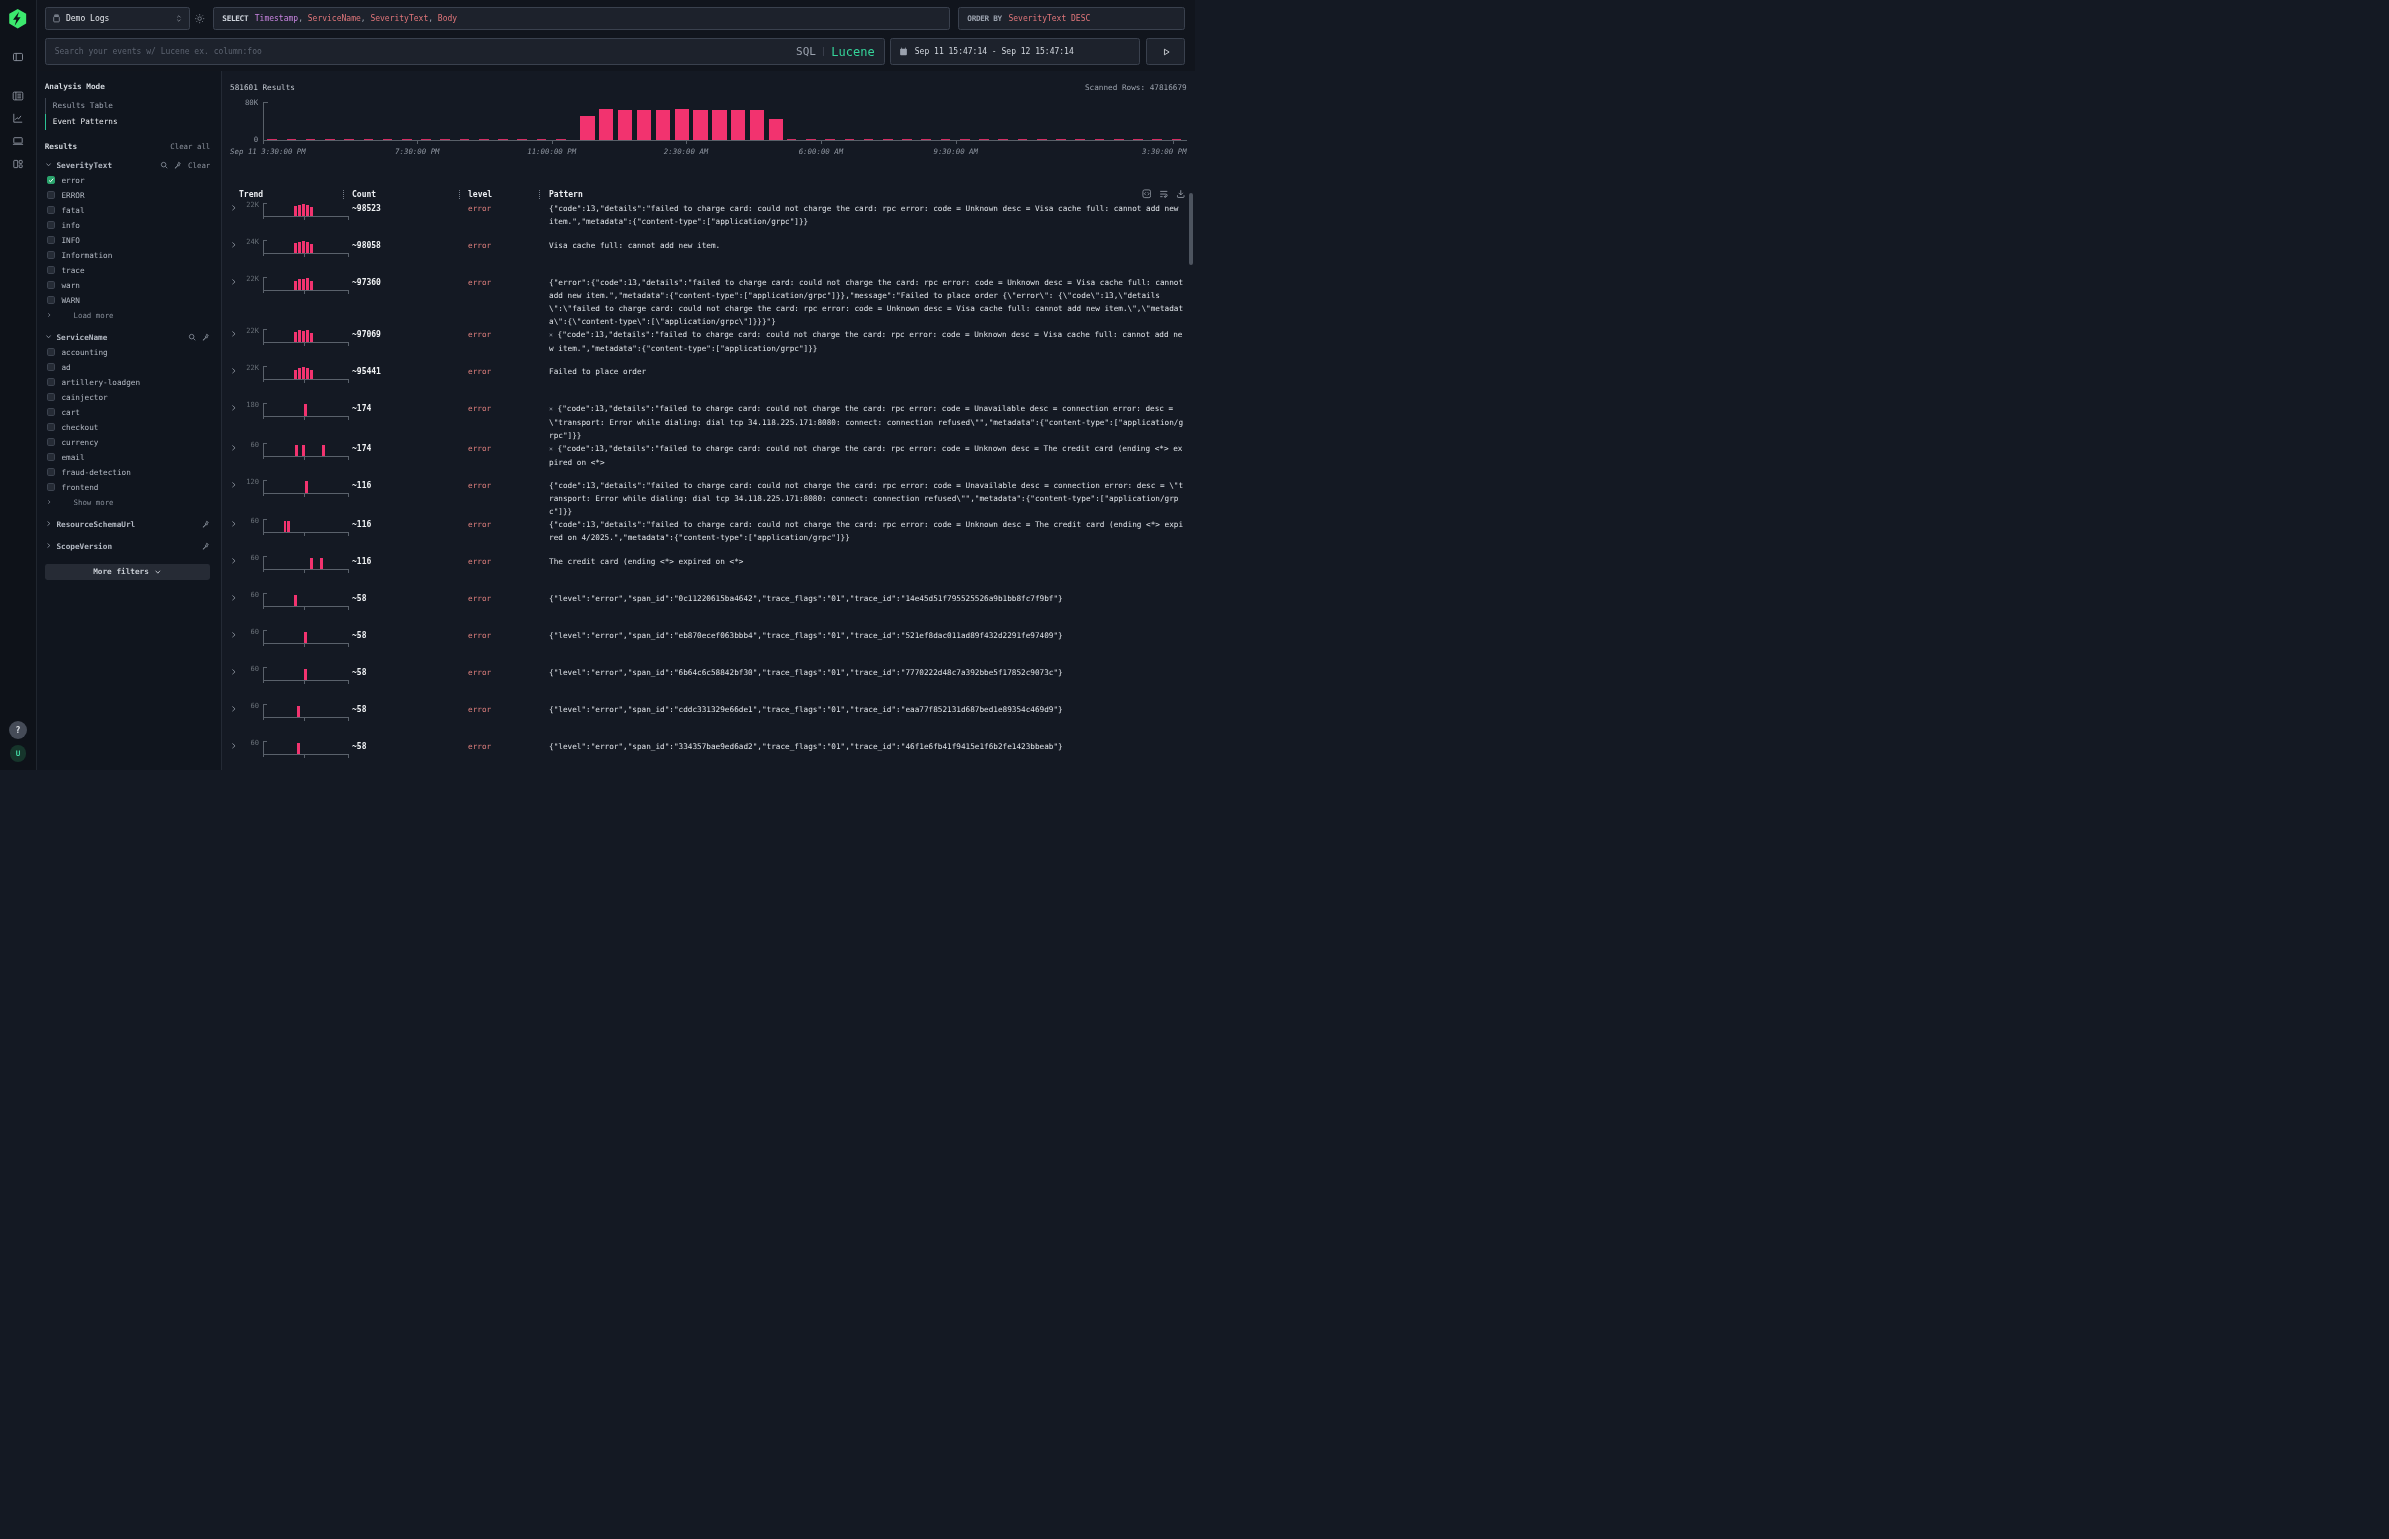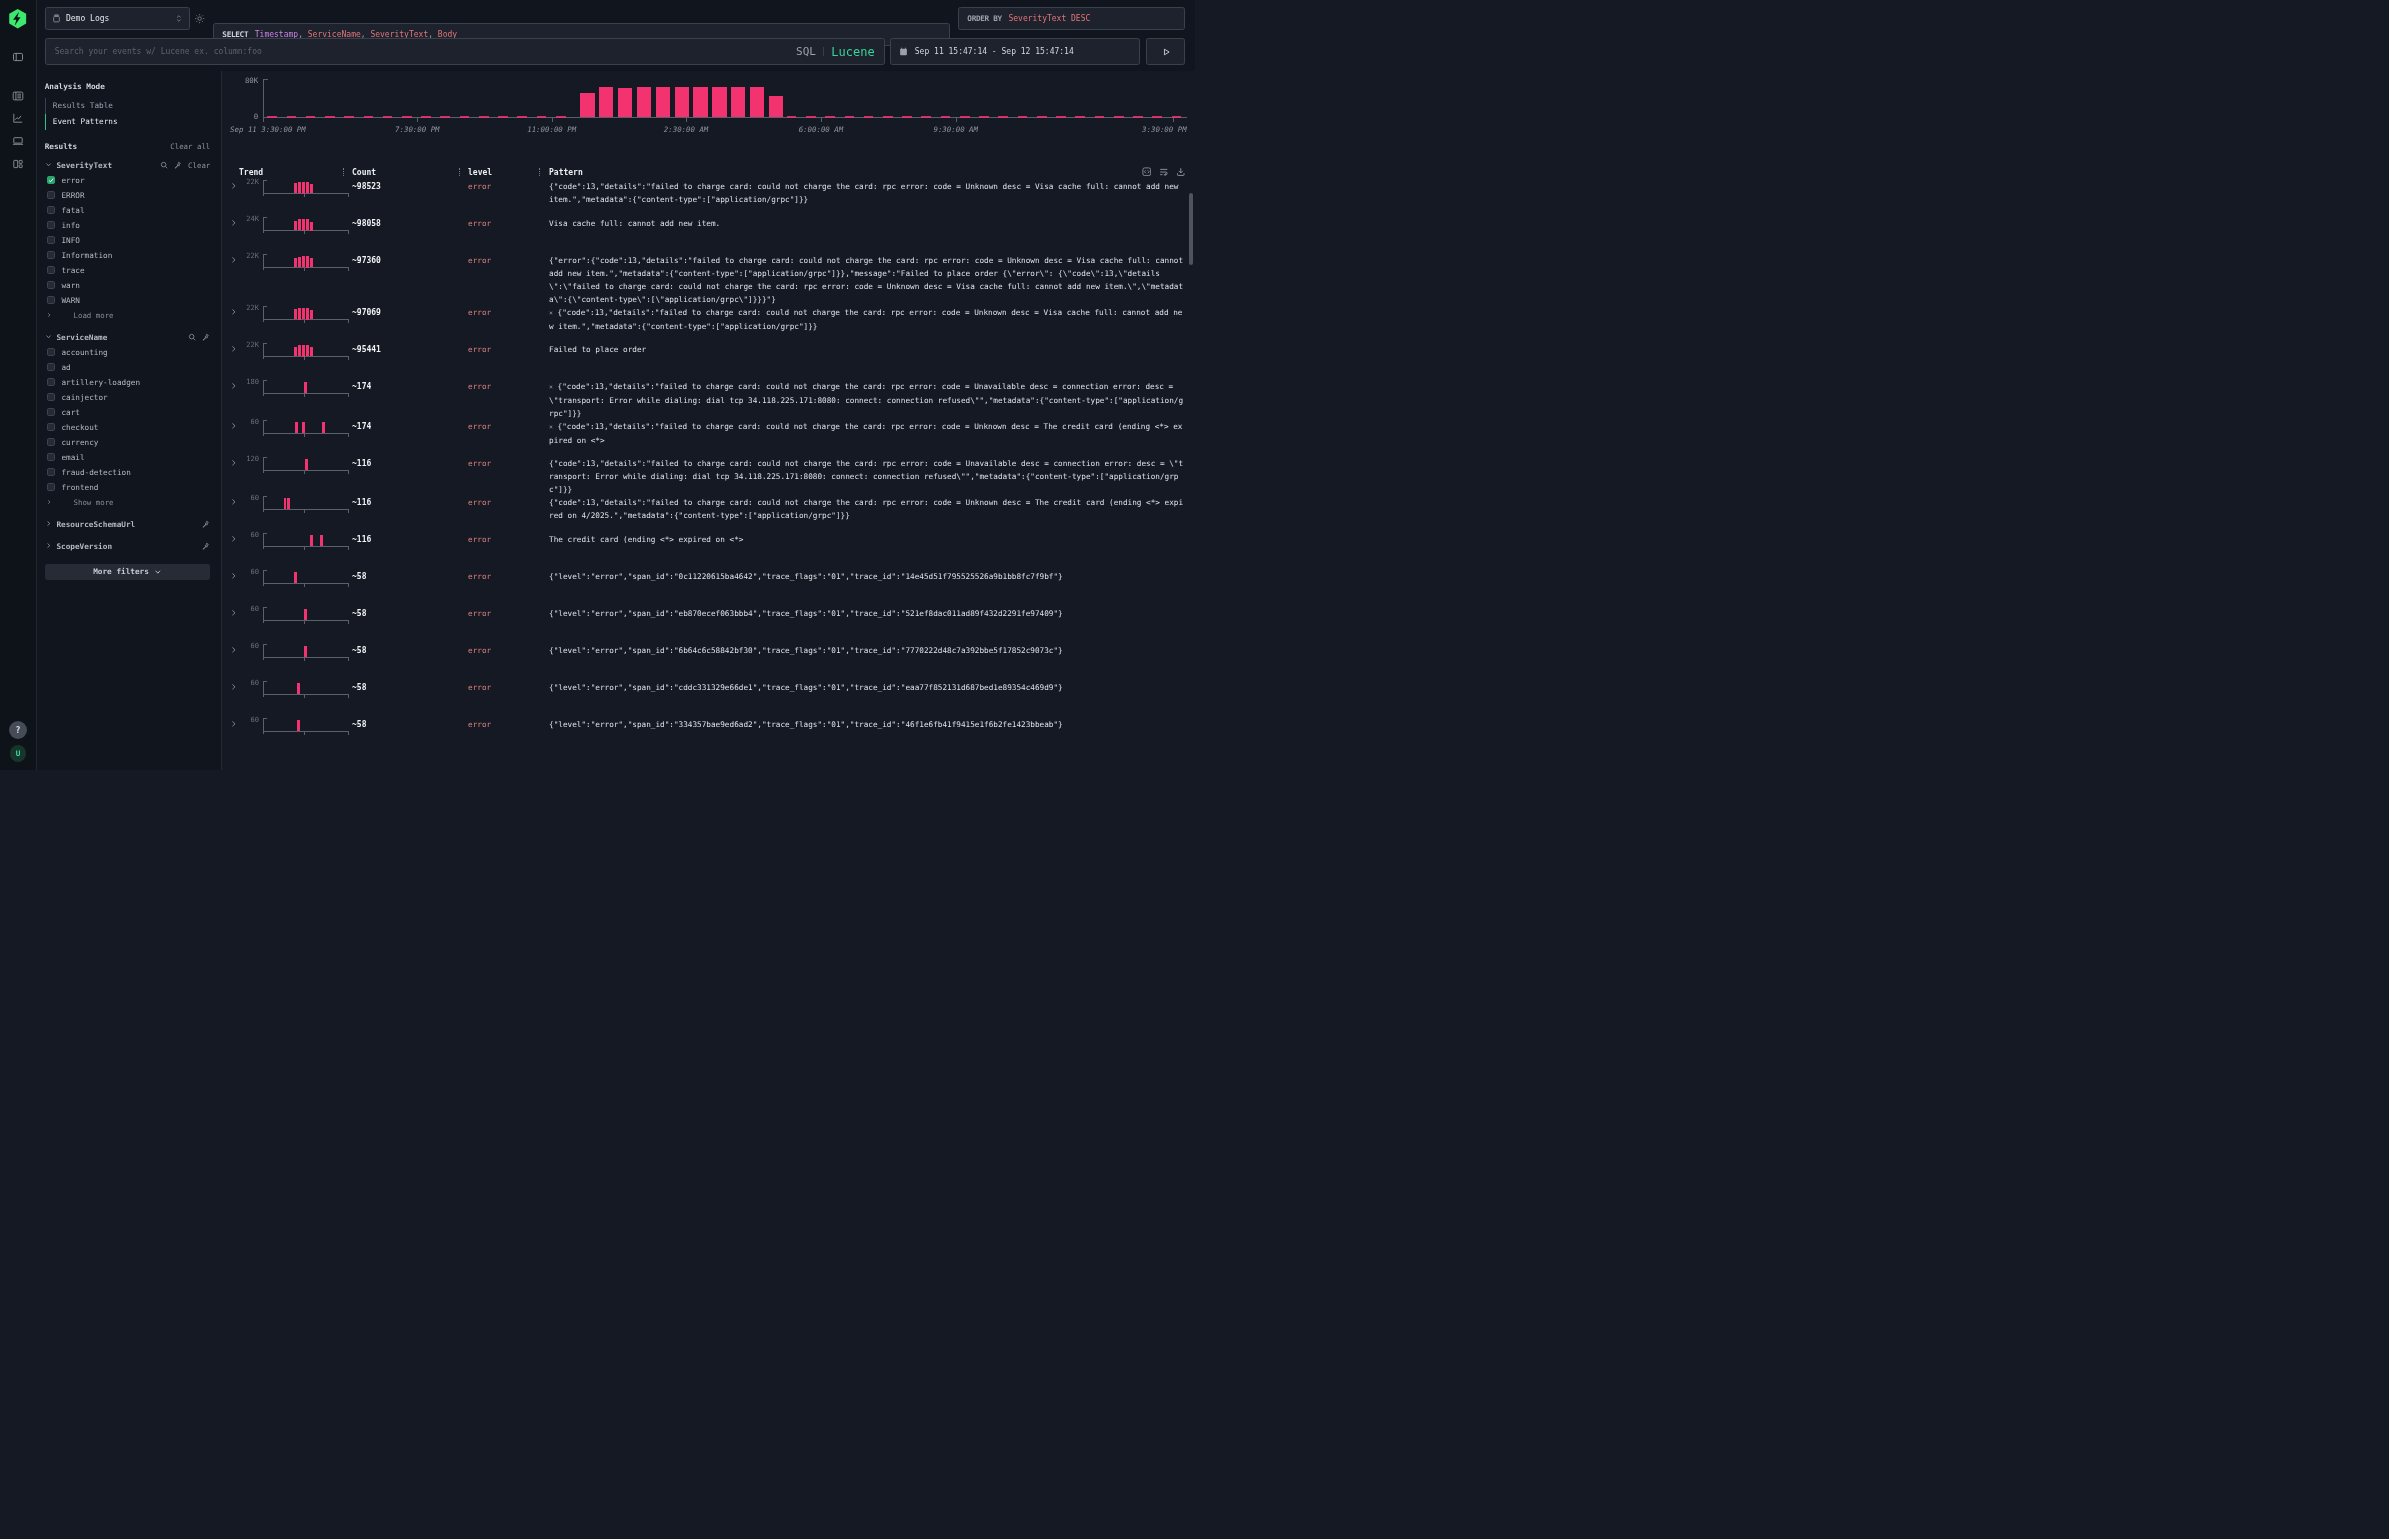--- a/index.html
+++ b/index.html
@@ -26,21 +26,21 @@
             display:flex; align-items:center; justify-content:center; font-size:7.7px; font-weight:700; cursor:pointer; }
 
   
   .app { position:absolute; left:37px; top:0; right:0; bottom:0; }
   .topbar { position:absolute; top:0; left:0; right:0; height:71px; background:#11151d; }
   .box { position:absolute; background:#1d222c; border:0.6px solid #3a414e; border-radius:2.4px;
          display:flex; align-items:center; font-size:8px; }
   .source-box { left:7.7px; top:6.5px; width:145px; height:23px; padding:0 6px; gap:5.3px; color:#e2e5ea; cursor:pointer; }
   .source-box .sp { flex:1; }
   .gear-wrap { position:absolute; left:157px; top:12.5px; width:11.3px; height:11.3px; color:#8b919c; cursor:pointer; }
-  .query-box { left:176px; top:23px; width:737px; height:23px; padding:0 8.3px; cursor:text; }
+  .query-box { left:176px; top:7px; width:737px; height:23px; padding:0 8.3px; cursor:text; }
   .order-box { left:921px; top:6.5px; width:227px; height:23px; padding:0 8.3px; cursor:text; }
   .kw { font-weight:700; color:#cfd4dc; margin-right:6.5px; font-size:7.7px; letter-spacing:-0.3px; }
   .order-box .kw { color:#9aa1ad; }
   .ob-val { color:#e0767a; }
   .qcomma { color:#9aa1ad; }
   .search-box { left:7.7px; top:38px; width:840px; height:27px; padding:0 9px; gap:5.3px; }
   .search-box input { flex:1; background:transparent; border:none; outline:none; color:#c9ced6; font:inherit; font-size:8px; }
   .search-box input::placeholder { color:#5c6370; }
   .mode-sql { color:#9aa1ad; font-size:11px; cursor:pointer; }
   .mode-div { color:#454c58; }
@@ -410,20 +410,24 @@
         </div>
       <div class="more-filters">
         <span>More filters</span>
         <svg width="7.7" height="7.7" viewBox="0 0 14 14" fill="none" stroke="currentColor" stroke-width="1.6">
             <polyline points="3,5 7,9.5 11,5"></polyline>
           </svg>
       </div>
     </div>
 
     <div class="main">
+      <div class="results-bar">
+        <span class="results-count">581601 Results</span>
+        <span class="scanned">Scanned Rows: 47816679</span>
+      </div>
       <div class="chart-wrap" id="chart">
           <div class="plot">
             <div class="y-line"></div>
             <div class="y-ttick"></div>
             <div class="baseline"></div>
             <div class="cbar" title="11:45 PM: 50000" style="left: 34.35%; height: 62.5%;"></div>
             <div class="cbar" title="12:15 AM: 63000" style="left: 36.39%; height: 78.75%;"></div>
             <div class="cbar" title="12:45 AM: 61500" style="left: 38.43%; height: 76.875%;"></div>
             <div class="cbar" title="1:15 AM: 62500" style="left: 40.47%; height: 78.125%;"></div>
             <div class="cbar" title="1:45 AM: 62500" style="left: 42.51%; height: 78.125%;"></div>

